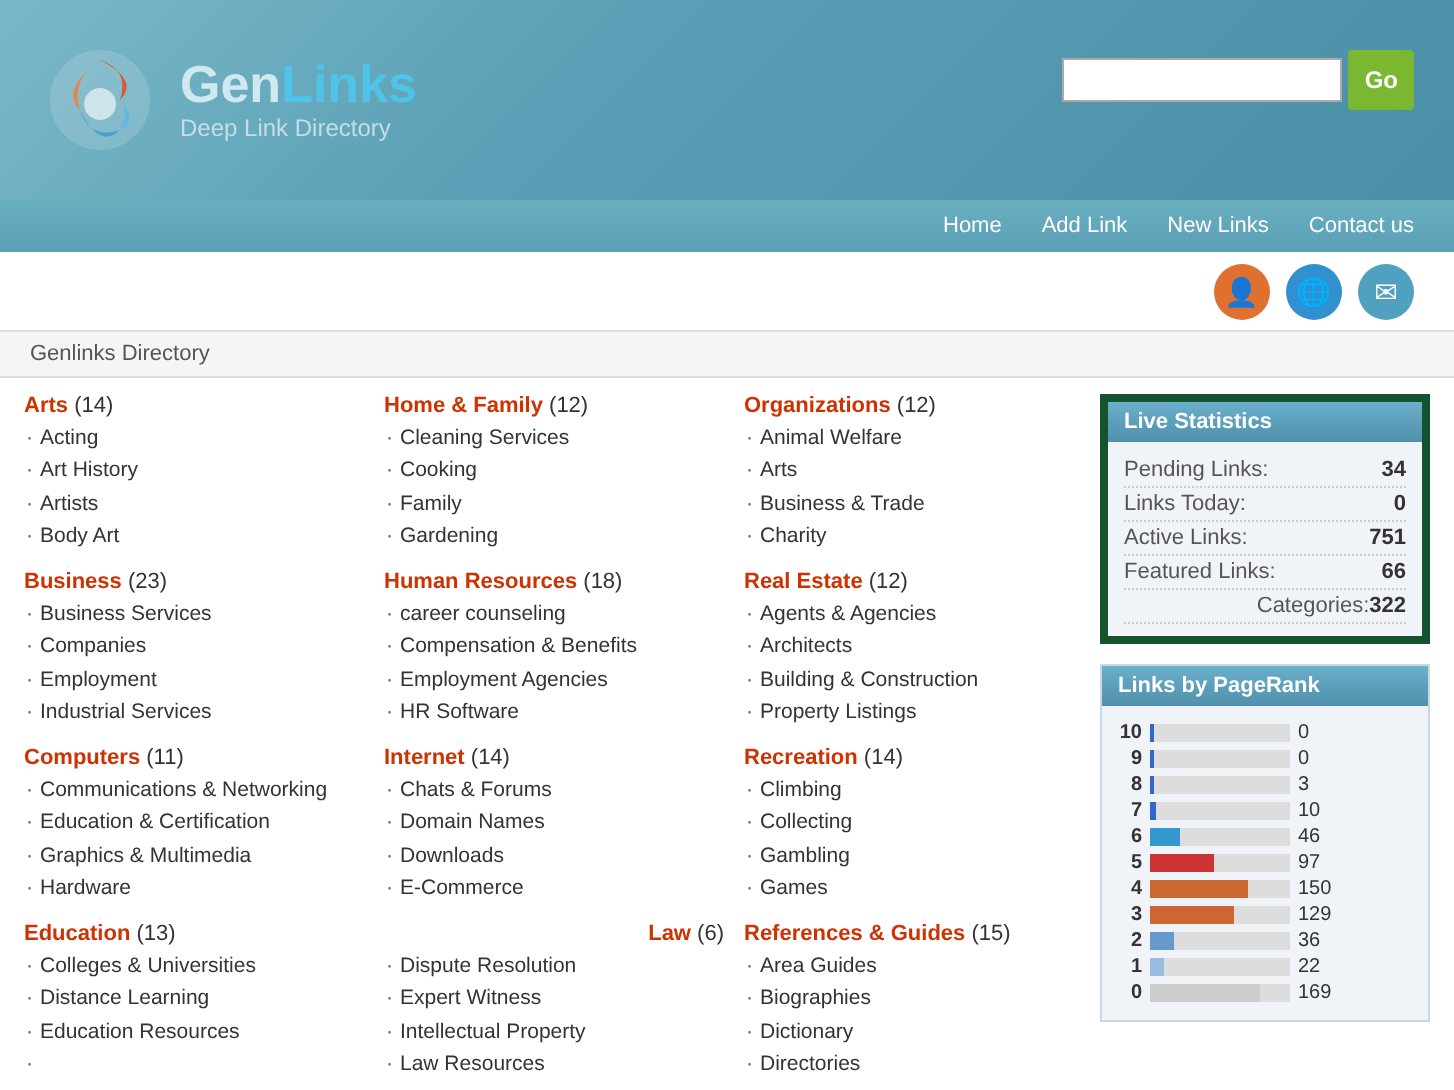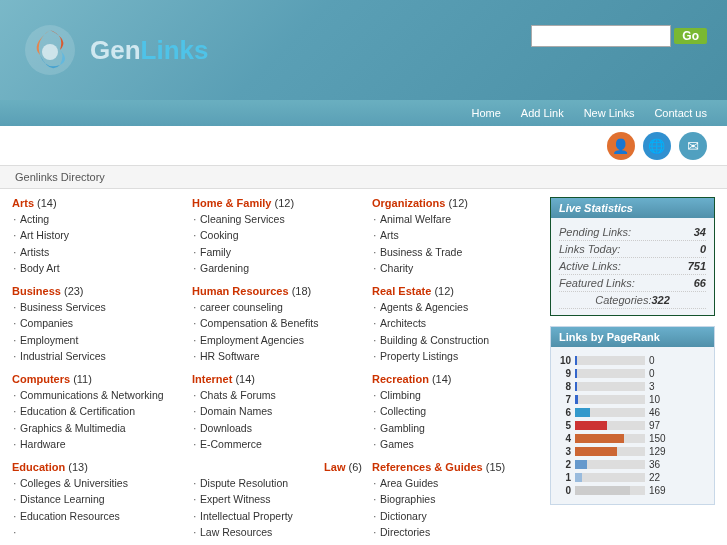--- a/index.html
+++ b/index.html
@@ -152,25 +152,26 @@
     <svg id="logo-icon" width="60" height="60" viewBox="0 0 60 60">
       <ellipse cx="30" cy="30" rx="25" ry="25" fill="rgba(255,255,255,0.15)"></ellipse>
       <path d="M30 10 Q45 15 40 30 Q50 20 30 10Z" fill="#e05020" opacity="0.9"></path>
       <path d="M30 10 Q15 20 20 35 Q10 25 30 10Z" fill="#f08040" opacity="0.9"></path>
       <path d="M20 35 Q25 50 40 45 Q30 55 20 35Z" fill="#40a0d0" opacity="0.9"></path>
       <path d="M40 30 Q50 40 40 45 Q45 35 40 30Z" fill="#60b8e0" opacity="0.9"></path>
       <ellipse cx="30" cy="32" rx="8" ry="8" fill="rgba(255,255,255,0.6)"></ellipse>
     </svg>
     <div id="logo-text">
       <h1><span class="gen">Gen</span><span class="links">Links</span></h1>
+      <div class="tagline">Deep Link Directory</div>
     </div>
   </div>
   <div id="search-area">
     <input type="text" id="search-input" style="width: 140px; height: 22px; border: 1px solid rgb(170, 170, 170); padding: 2px 5px; font-size: 11px; background: rgb(255, 255, 255);">
-    <button id="search-button" style="background:#7ab832;color:#fff;border:none;height:16px;padding:0 8px;font-size:12px;font-weight:bold;cursor:pointer;border-radius:2px;">Go</button>
+    <button id="search-button" style="background:#7ab832;color:#fff;border:none;height:30px;padding:0 8px;font-size:12px;font-weight:bold;cursor:pointer;border-radius:2px;">Go</button>
   </div>
 </div>
 
 <div id="navbar" style="background:linear-gradient(to bottom,#6aafc0,#5a9fb5);height:26px;display:flex;align-items:center;justify-content:flex-end;padding-right:20px;gap:20px;">
 <a class="nav-link" style="color: rgb(255, 255, 255); font-size: 11px; text-decoration: none; cursor: pointer;">Home</a>
     <a class="nav-link" style="color: rgb(255, 255, 255); font-size: 11px; text-decoration: none; cursor: pointer;">Add Link</a>
     <a class="nav-link" style="color: rgb(255, 255, 255); font-size: 11px; text-decoration: none; cursor: pointer;">New Links</a>
     <a class="nav-link" style="color: rgb(255, 255, 255); font-size: 11px; text-decoration: none; cursor: pointer;">Contact us</a>
   </div>
 
@@ -293,40 +294,40 @@
           <ul style="list-style: none;">
             <li style="font-size: 10.5px; line-height: 1.55; padding-left: 8px; position: relative; color: rgb(51, 51, 51);"><span style="position:absolute;left:1px;color:#555;">·</span><a href="#" style="color:#333;text-decoration:none;">Area Guides</a></li>
             <li style="font-size: 10.5px; line-height: 1.55; padding-left: 8px; position: relative; color: rgb(51, 51, 51);"><span style="position:absolute;left:1px;color:#555;">·</span><a href="#" style="color:#333;text-decoration:none;">Biographies</a></li>
             <li style="font-size: 10.5px; line-height: 1.55; padding-left: 8px; position: relative; color: rgb(51, 51, 51);"><span style="position:absolute;left:1px;color:#555;">·</span><a href="#" style="color:#333;text-decoration:none;">Dictionary</a></li>
             <li style="font-size: 10.5px; line-height: 1.55; padding-left: 8px; position: relative; color: rgb(51, 51, 51);"><span style="position:absolute;left:1px;color:#555;">·</span><a href="#" style="color:#333;text-decoration:none;">Directories</a></li>
           </ul>
         </div>
       </div>
     </div>
   <div id="sidebar" style="width:165px;margin-left:8px;flex-shrink:0;">
-    <div class="sidebar-box" style="background:#f0f4f8;border:1px solid #14532d;margin-bottom:10px;font-style:italic;">
+    <div class="sidebar-box" style="background:#f0f4f8;border:4px solid #14532d;margin-bottom:10px;">
       <div class="sidebar-box-header" style="background:linear-gradient(to bottom,#6aafcc,#5090aa);color:#fff;font-size:11px;font-weight:bold;padding:4px 8px;">Live Statistics</div>
       <div class="sidebar-box-content" style="padding:6px 8px;">
           <div style="display: flex; justify-content: space-between; font-size: 11px; padding: 2px 0px; border-bottom: 1px dotted rgb(204, 204, 204);">
             <span style="color:#555;">Pending Links:</span>
             <span style="color:#333;font-weight:bold;">34</span>
           </div>
           <div style="display: flex; justify-content: space-between; font-size: 11px; padding: 2px 0px; border-bottom: 1px dotted rgb(204, 204, 204);">
             <span style="color:#555;">Links Today:</span>
             <span style="color:#333;font-weight:bold;">0</span>
           </div>
           <div style="display: flex; justify-content: space-between; font-size: 11px; padding: 2px 0px; border-bottom: 1px dotted rgb(204, 204, 204);">
             <span style="color:#555;">Active Links:</span>
             <span style="color:#333;font-weight:bold;">751</span>
           </div>
           <div style="display: flex; justify-content: space-between; font-size: 11px; padding: 2px 0px; border-bottom: 1px dotted rgb(204, 204, 204);">
             <span style="color:#555;">Featured Links:</span>
             <span style="color:#333;font-weight:bold;">66</span>
           </div>
-          <div style="display: flex; justify-content: center; font-size: 11px; padding: 2px 0px; border-bottom: 1px dotted rgb(204, 204, 204);">
+          <div style="display: flex; justify-content: flex-end; font-size: 11px; padding: 2px 0px; border-bottom: 1px dotted rgb(204, 204, 204);">
             <span style="color:#555;">Categories:</span>
             <span style="color:#333;font-weight:bold;">322</span>
           </div>
         </div>
     </div>
     <div class="sidebar-box" style="background:#f0f4f8;border:1px solid #c8d8e8;">
       <div class="sidebar-box-header" style="background:linear-gradient(to bottom,#6aafcc,#5090aa);color:#fff;font-size:11px;font-weight:bold;padding:4px 8px;">Links by PageRank</div>
       <div class="sidebar-box-content" style="padding:6px 8px;">
           <div style="display: flex; align-items: center; gap: 4px; margin: 2px 0px;">
     <span style="width:12px;text-align:right;font-weight:bold;color:#333;font-size:10px;">10</span>

